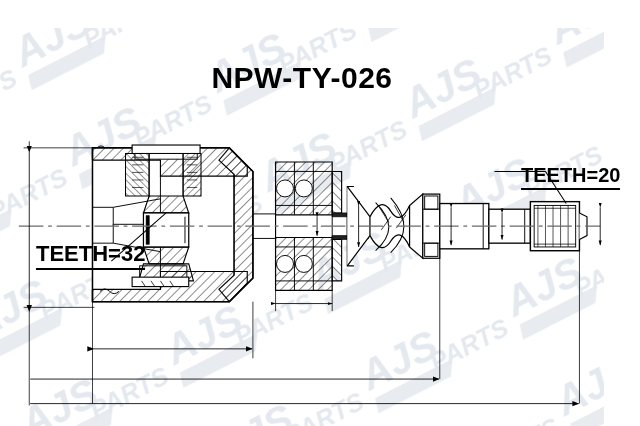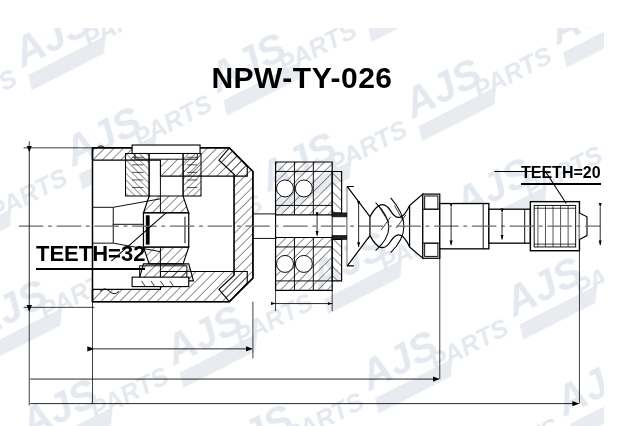--- a/index.html
+++ b/index.html
@@ -14,21 +14,21 @@
   .lbl{position:absolute;white-space:nowrap;color:#000;}
   #title-text{
     left:0;right:0;top:33px;text-align:center;
     font-size:30px;font-weight:700;letter-spacing:.5px;
   }
   #teeth-left{
     left:36px;top:213px;font-size:22px;font-weight:700;
     border-bottom:2px solid #000;padding-bottom:1px;letter-spacing:0px;
   }
   #teeth-right{
-    left:521px;top:136px;font-size:16px;font-weight:700;
+    left:521px;top:136px;font-size:20px;font-weight:700;
     border-bottom:2px solid #000;padding-bottom:1px;letter-spacing:0px;
   }
 </style>
 </head>
 <body>
 
 <div id="stage">
 
   <svg id="wm" viewBox="0 0 640 426">
     <defs>

